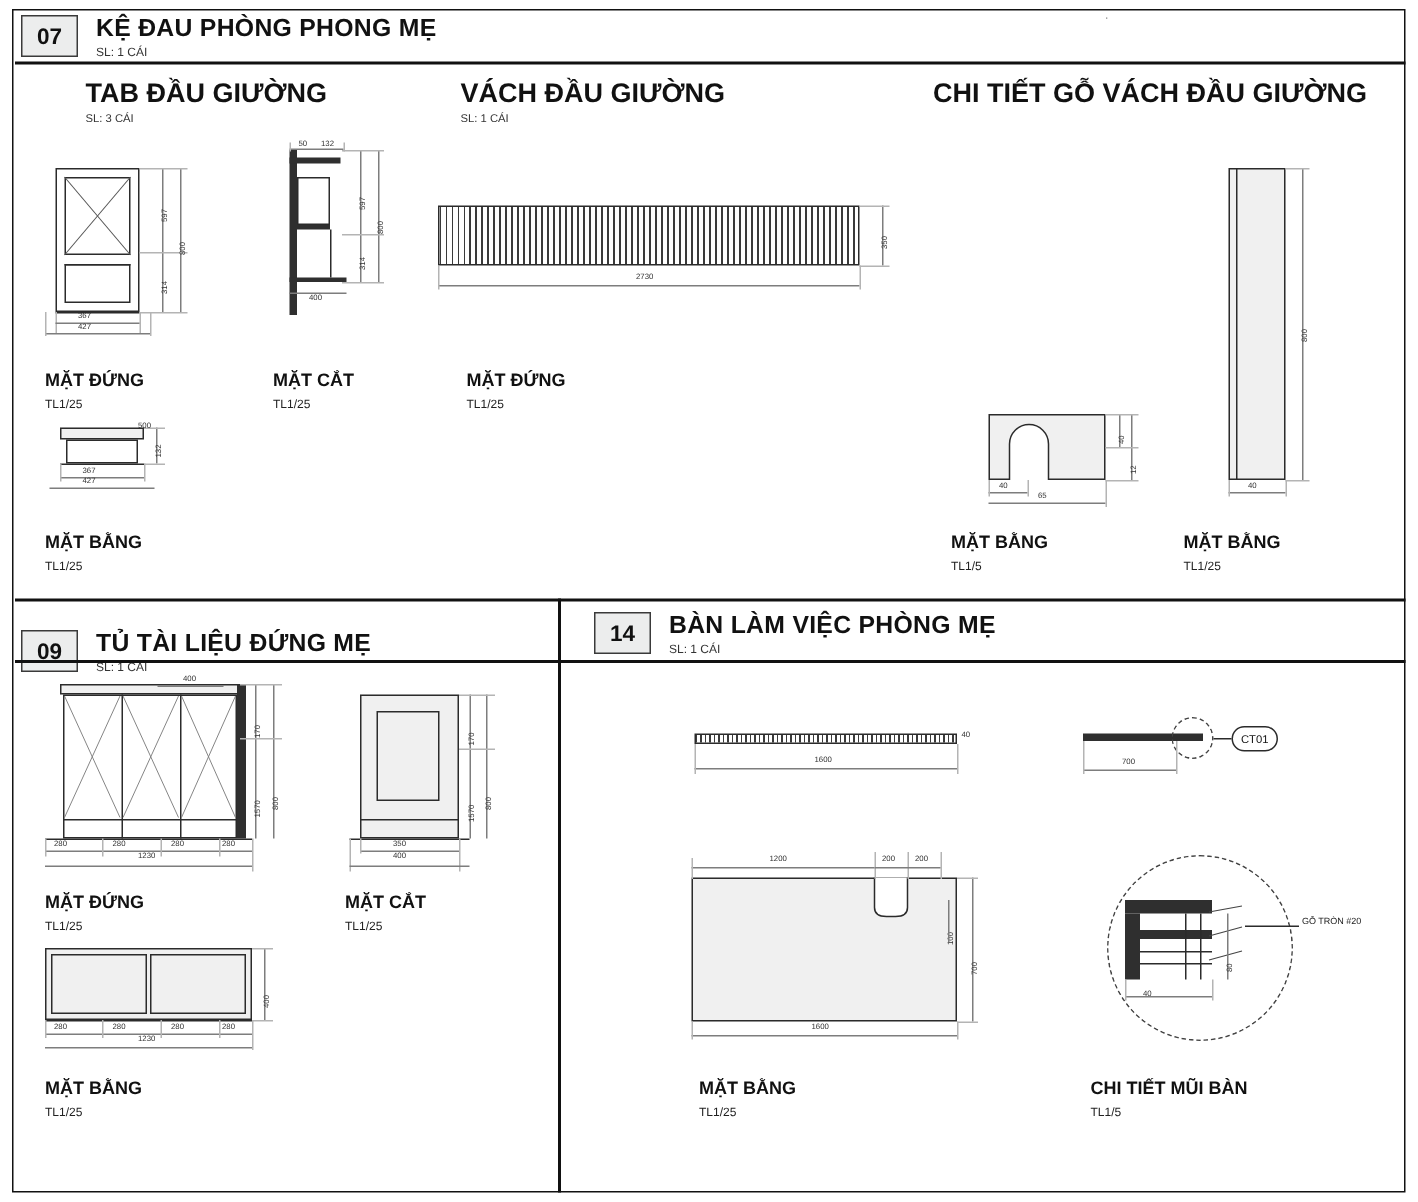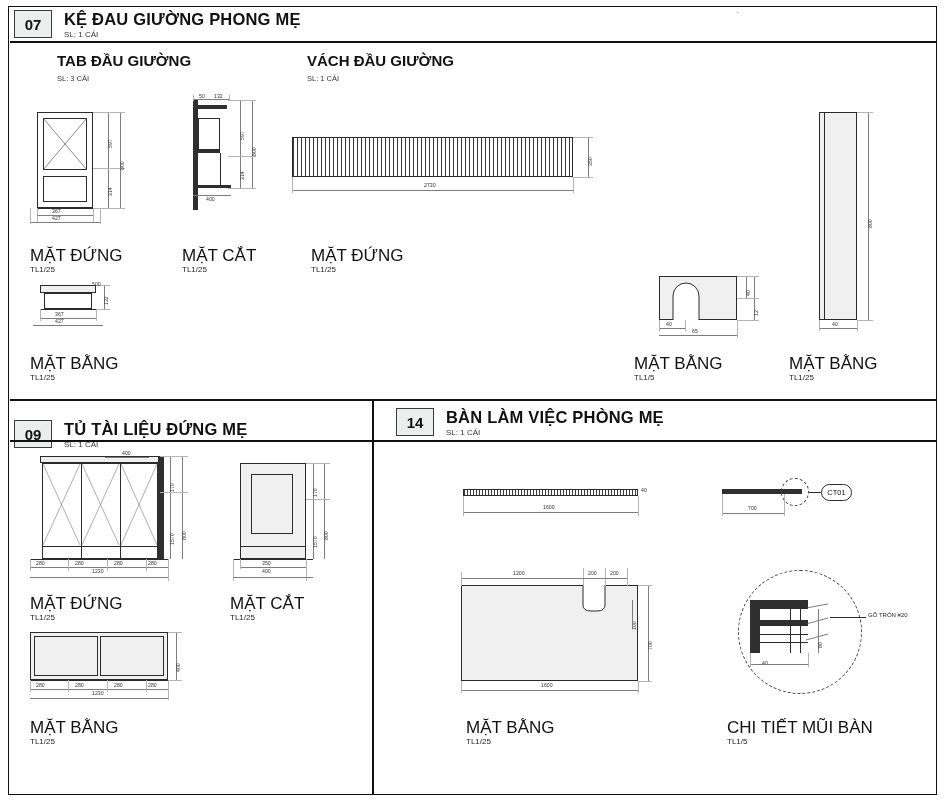--- a/index.html
+++ b/index.html
@@ -21,24 +21,24 @@
     width:38px;height:28px;background:#eceded;border:1px solid #3a3a3a;
     display:flex;align-items:center;justify-content:center;
     font-weight:bold;font-size:15px;box-sizing:border-box;
   }
   .grp .ttl{position:absolute;left:50px;top:0px;font-weight:bold;font-size:16.5px;letter-spacing:.2px;white-space:nowrap;}
   .grp .sl{position:absolute;left:50px;top:20px;font-size:8px;color:#333;white-space:nowrap;}
 
   .divider{position:absolute;background:#111;height:1.5px;}
   .vdivider{position:absolute;background:#111;width:1.5px;}
 
-  .colttl{position:absolute;font-weight:bold;font-size:15px;white-space:nowrap;}
+  .colttl{position:absolute;font-weight:bold;font-size:18px;white-space:nowrap;}
   .colsl{position:absolute;font-size:7.5px;color:#333;white-space:nowrap;}
 
-  .cap{position:absolute;font-weight:normal;font-size:17px;white-space:nowrap;}
+  .cap{position:absolute;font-weight:bold;font-size:12px;white-space:nowrap;}
   .scale{position:absolute;font-size:8px;color:#222;white-space:nowrap;}
 
   
   .dw{position:absolute;}
   .box{position:absolute;border:1px solid #2b2b2b;box-sizing:border-box;}
   .boxf{position:absolute;border:1px solid #2b2b2b;background:#f0f0f0;box-sizing:border-box;}
   .solid{position:absolute;background:#2f2f2f;}
   .hline{position:absolute;height:1px;background:#2b2b2b;}
   .vline{position:absolute;width:1px;background:#2b2b2b;}
   .dim{position:absolute;font-size:5.2px;color:#333;white-space:nowrap;}
@@ -61,31 +61,32 @@
 </style>
 </head>
 <body>
 
 <div class="sheet">
   <div class="frame"></div>
   <div class="corner-dot">·</div>
 
   <div class="grp" style="left:14px;top:10px;">
     <div class="num">07</div>
-    <div class="ttl">KỆ ĐAU GIƯỜNG PHONG MẸ</div>
+    <div class="ttl">KỆ ĐAU PHÒNG PHONG MẸ</div>
     <div class="sl">SL: 1 CÁI</div>
   </div>
   <div class="divider" style="left:10px;top:41px;width:927px;"></div>
 
   <div class="colttl" style="left:57px;top:52px;">TAB ĐẦU GIƯỜNG</div>
   <div class="colsl" style="left:57px;top:74px;">SL: 3 CÁI</div>
 
   <div class="colttl" style="left:307px;top:52px;">VÁCH ĐẦU GIƯỜNG</div>
   <div class="colsl" style="left:307px;top:74px;">SL: 1 CÁI</div>
 
+  <div class="colttl" style="left:622px;top:52px;">CHI TIẾT GỖ VÁCH ĐẦU GIƯỜNG</div>
 
   <div class="dw">
     <div class="box" style="left:37px;top:112px;width:56px;height:96px;"></div>
     <div class="box" style="left:43px;top:118px;width:44px;height:52px;"></div>
     <svg style="left:43px;top:118px;width:44px;height:52px;">
       <line x1="0" y1="0" x2="44" y2="52" stroke="#555" stroke-width="0.7"></line>
       <line x1="44" y1="0" x2="0" y2="52" stroke="#555" stroke-width="0.7"></line>
     </svg>
     <div class="hline" style="left:43px;top:176px;width:44px;"></div>
     <div class="box" style="left:43px;top:176px;width:44px;height:26px;"></div>

